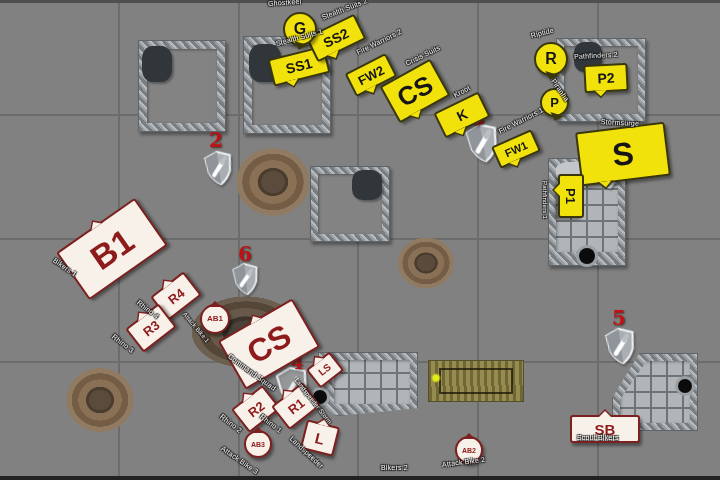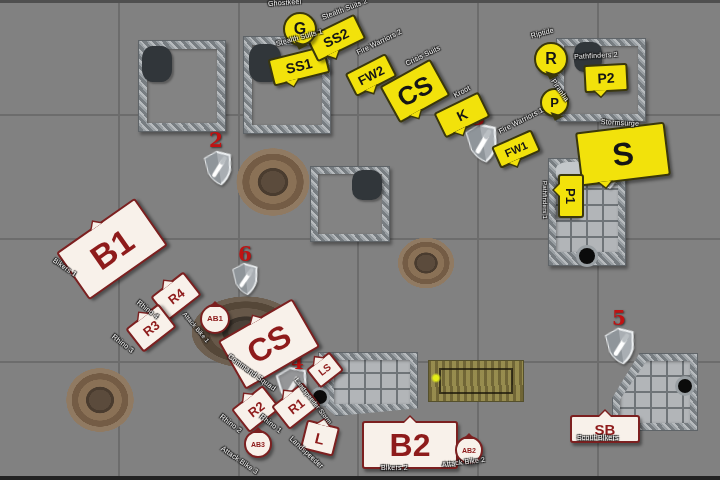--- a/index.html
+++ b/index.html
@@ -229,21 +229,20 @@
 
   <div class="wtag" style="left:276px;top:391px;width:36px;height:26px;font-size:13px;transform:rotate(-38deg)">R1</div>
   <div class="cap" style="left:261px;top:412px;transform:rotate(38deg)">Rhino 1</div>
 
   <div class="wpin" style="left:244px;top:430px;width:24px;height:24px;font-size:7px">AB3</div>
   <div class="cap" style="left:222px;top:444px;transform:rotate(35deg)">Attack Bike 3</div>
 
   <div class="wtag" style="left:303px;top:423px;width:30px;height:26px;font-size:15px;transform:rotate(14deg)">L</div>
   <div class="cap" style="left:291px;top:434px;transform:rotate(43deg)">Landspeeder</div>
 
-  <div class="wtag" style="left:362px;top:421px;width:92px;height:44px;font-size:32px">B2</div>
   <div class="cap" style="left:381px;top:464px">Bikers 2</div>
 
   <div class="wpin" style="left:455px;top:436px;width:24px;height:24px;font-size:7px">AB2</div>
   <div class="cap" style="left:442px;top:461px;transform:rotate(-7deg)">Attack Bike 2</div>
 
   <div class="wtag" style="left:570px;top:415px;width:66px;height:24px;font-size:15px">SB</div>
   <div class="cap" style="left:577px;top:434px">Scout Bikers</div>
 
 </div>
 

